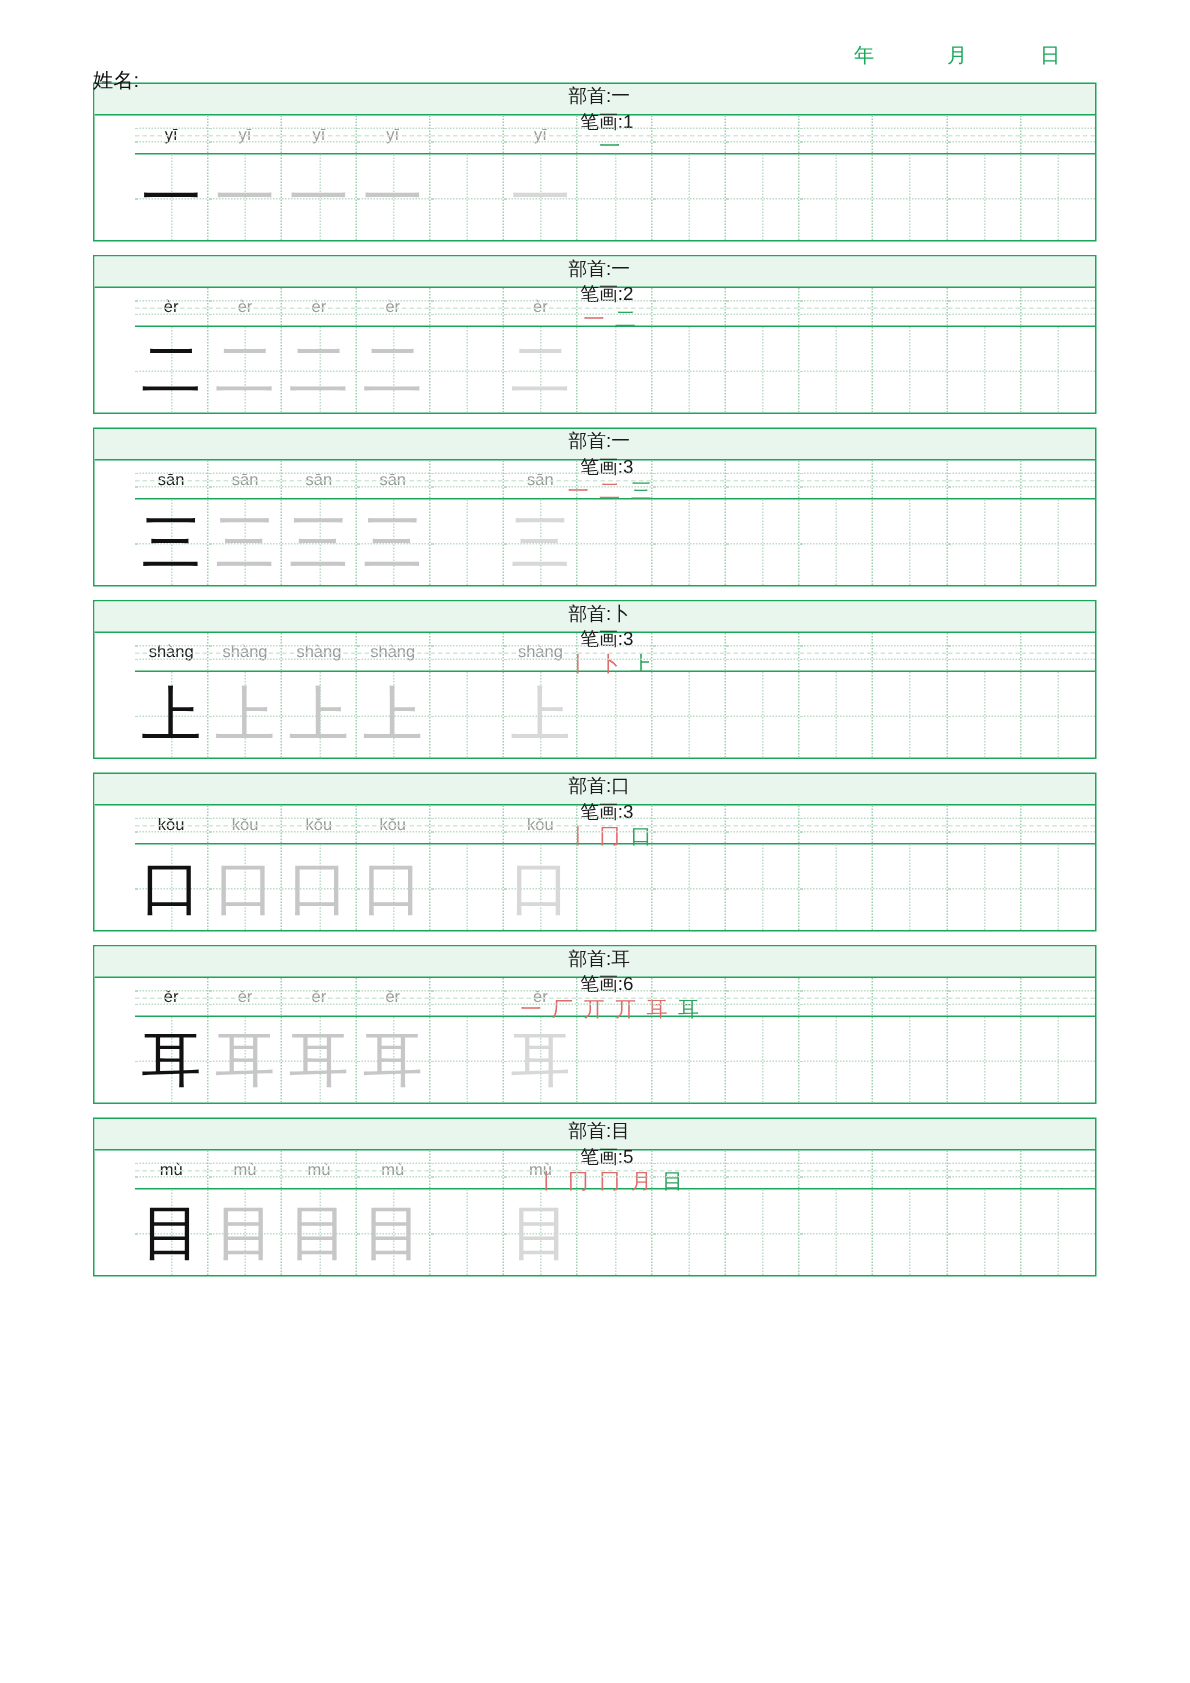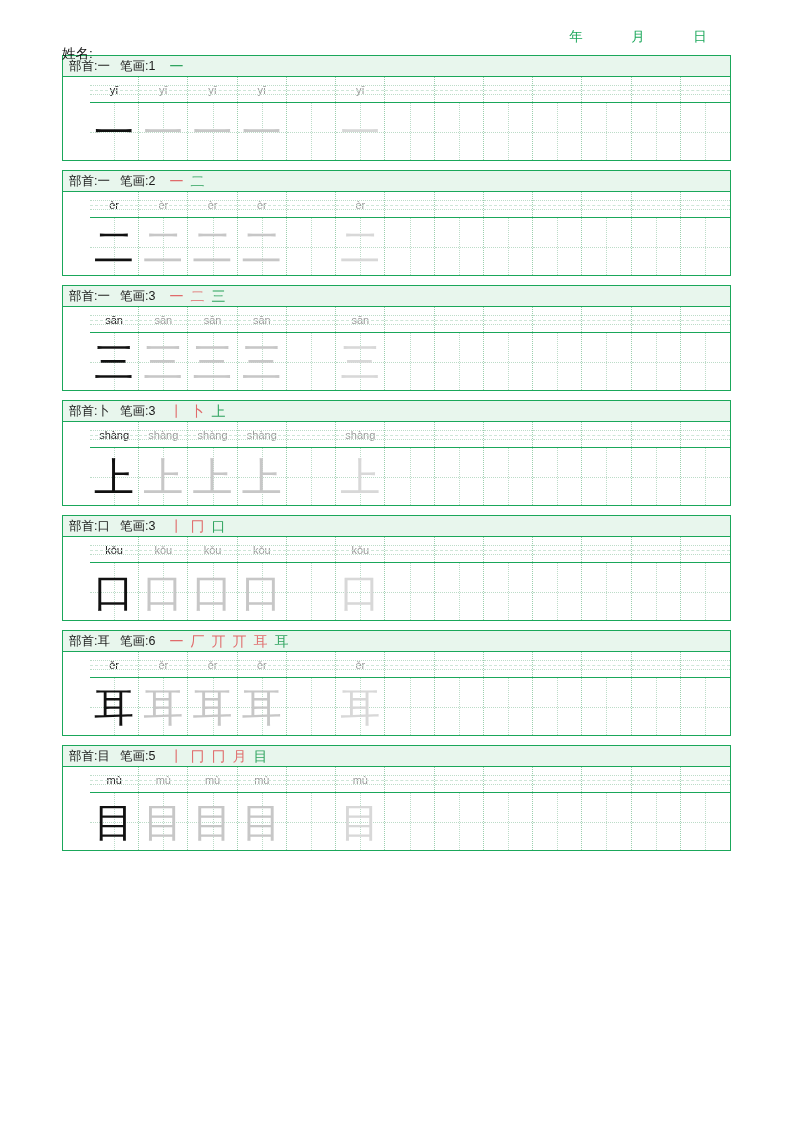--- a/index.html
+++ b/index.html
@@ -63,20 +63,21 @@
   .block-header {
     background: #e8f6ed;
     border-bottom: 1px solid #1aa75a;
     height: 21px;
     display: flex;
     align-items: center;
     padding-left: 6px;
     font-size: 12.5px;
     color: #1a1a1a;
     box-sizing: border-box;
+    flex-direction: column;
   }
   .block-header .radical,
   .block-header .strokes {
     white-space: nowrap;
   }
   .block-header .strokes { margin-left: 10px; }
   .block-header .stroke-order {
     margin-left: 14px;
     display: flex;
     gap: 7px;

